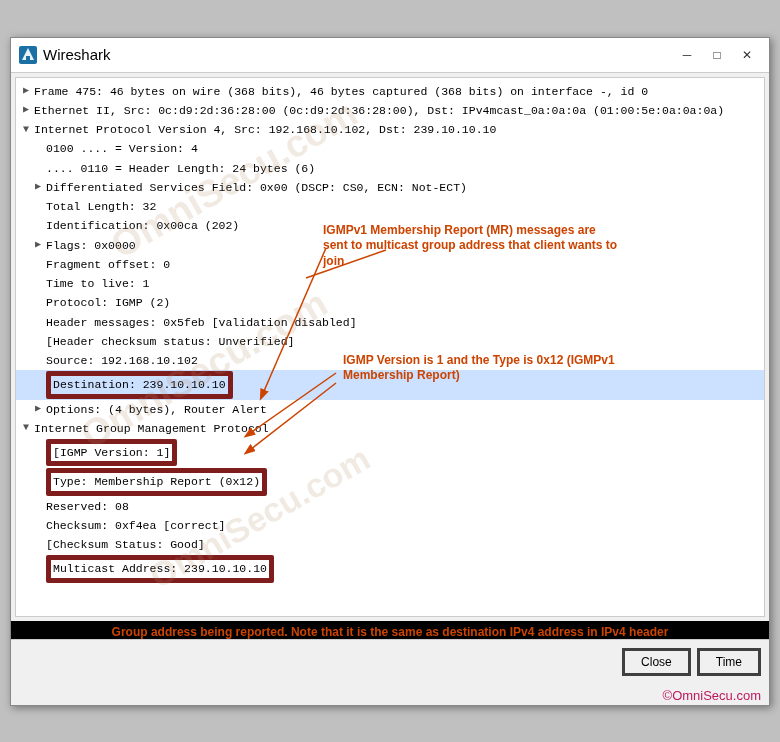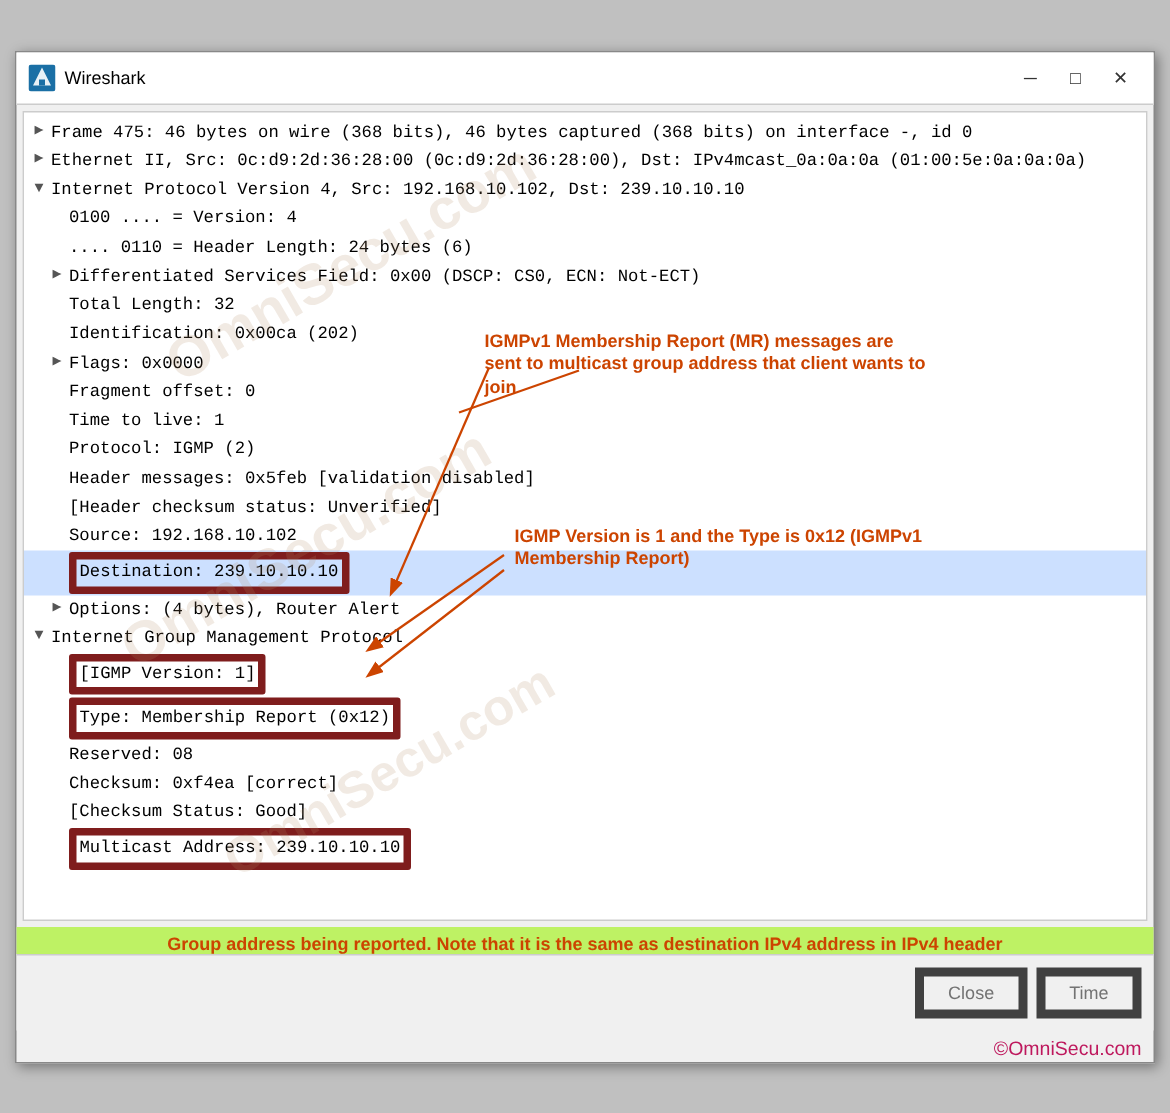--- a/index.html
+++ b/index.html
@@ -29,21 +29,21 @@
     .titlebar-left {
       display: flex;
       align-items: center;
       gap: 6px;
     }
     .titlebar-icon {
       width: 18px;
       height: 18px;
     }
     .titlebar-title {
-      font-size: 12px;
+      font-size: 15px;
       font-weight: normal;
       color: #000;
     }
     .titlebar-controls {
       display: flex;
       gap: 2px;
     }
     .titlebar-btn {
       width: 28px;
       height: 22px;
@@ -136,42 +136,42 @@
       justify-content: flex-end;
       align-items: center;
       padding: 8px 8px;
       gap: 6px;
       background: #f0f0f0;
       border-top: 1px solid #ccc;
     }
     .footer-btn {
       padding: 4px 16px;
       background: #f0f0f0;
-      border: 6px solid #404040;
+      border: 3px solid #404040;
       cursor: pointer;
       font-size: 12px;
-      color: #737373;
+      color: #000000;
       min-width: 60px;
     }
 
     .bottom-text {
       text-align: right;
       padding: 4px 8px 2px 0;
       font-size: 13px;
       color: #be185d;
     }
 
     .annotation-bottom {
       color: #cc4400;
       font-family: 'Segoe UI', Arial, sans-serif;
       font-size: 12px;
       font-weight: bold;
       text-align: center;
       padding: 4px 20px 0px 20px;
-      background: #bef264;
+      background: #000000;
     }
   </style>
 </head>
 <body>
 
 <div class="window">
 
   <div class="titlebar">
     <div class="titlebar-left">
 

